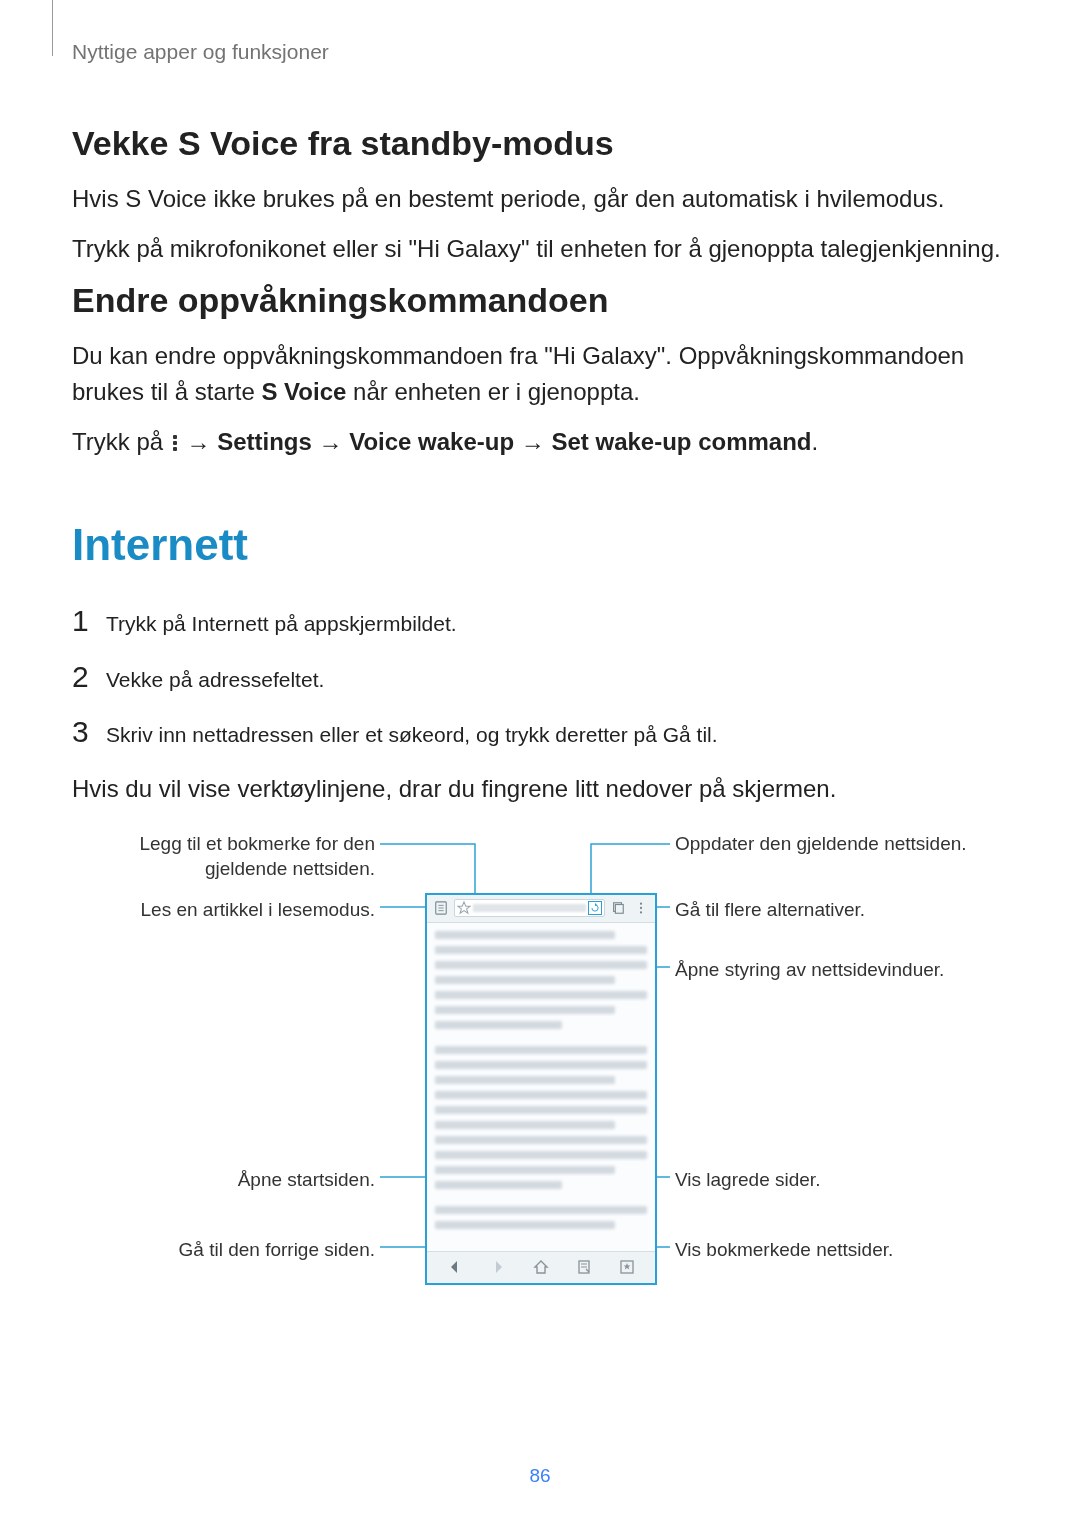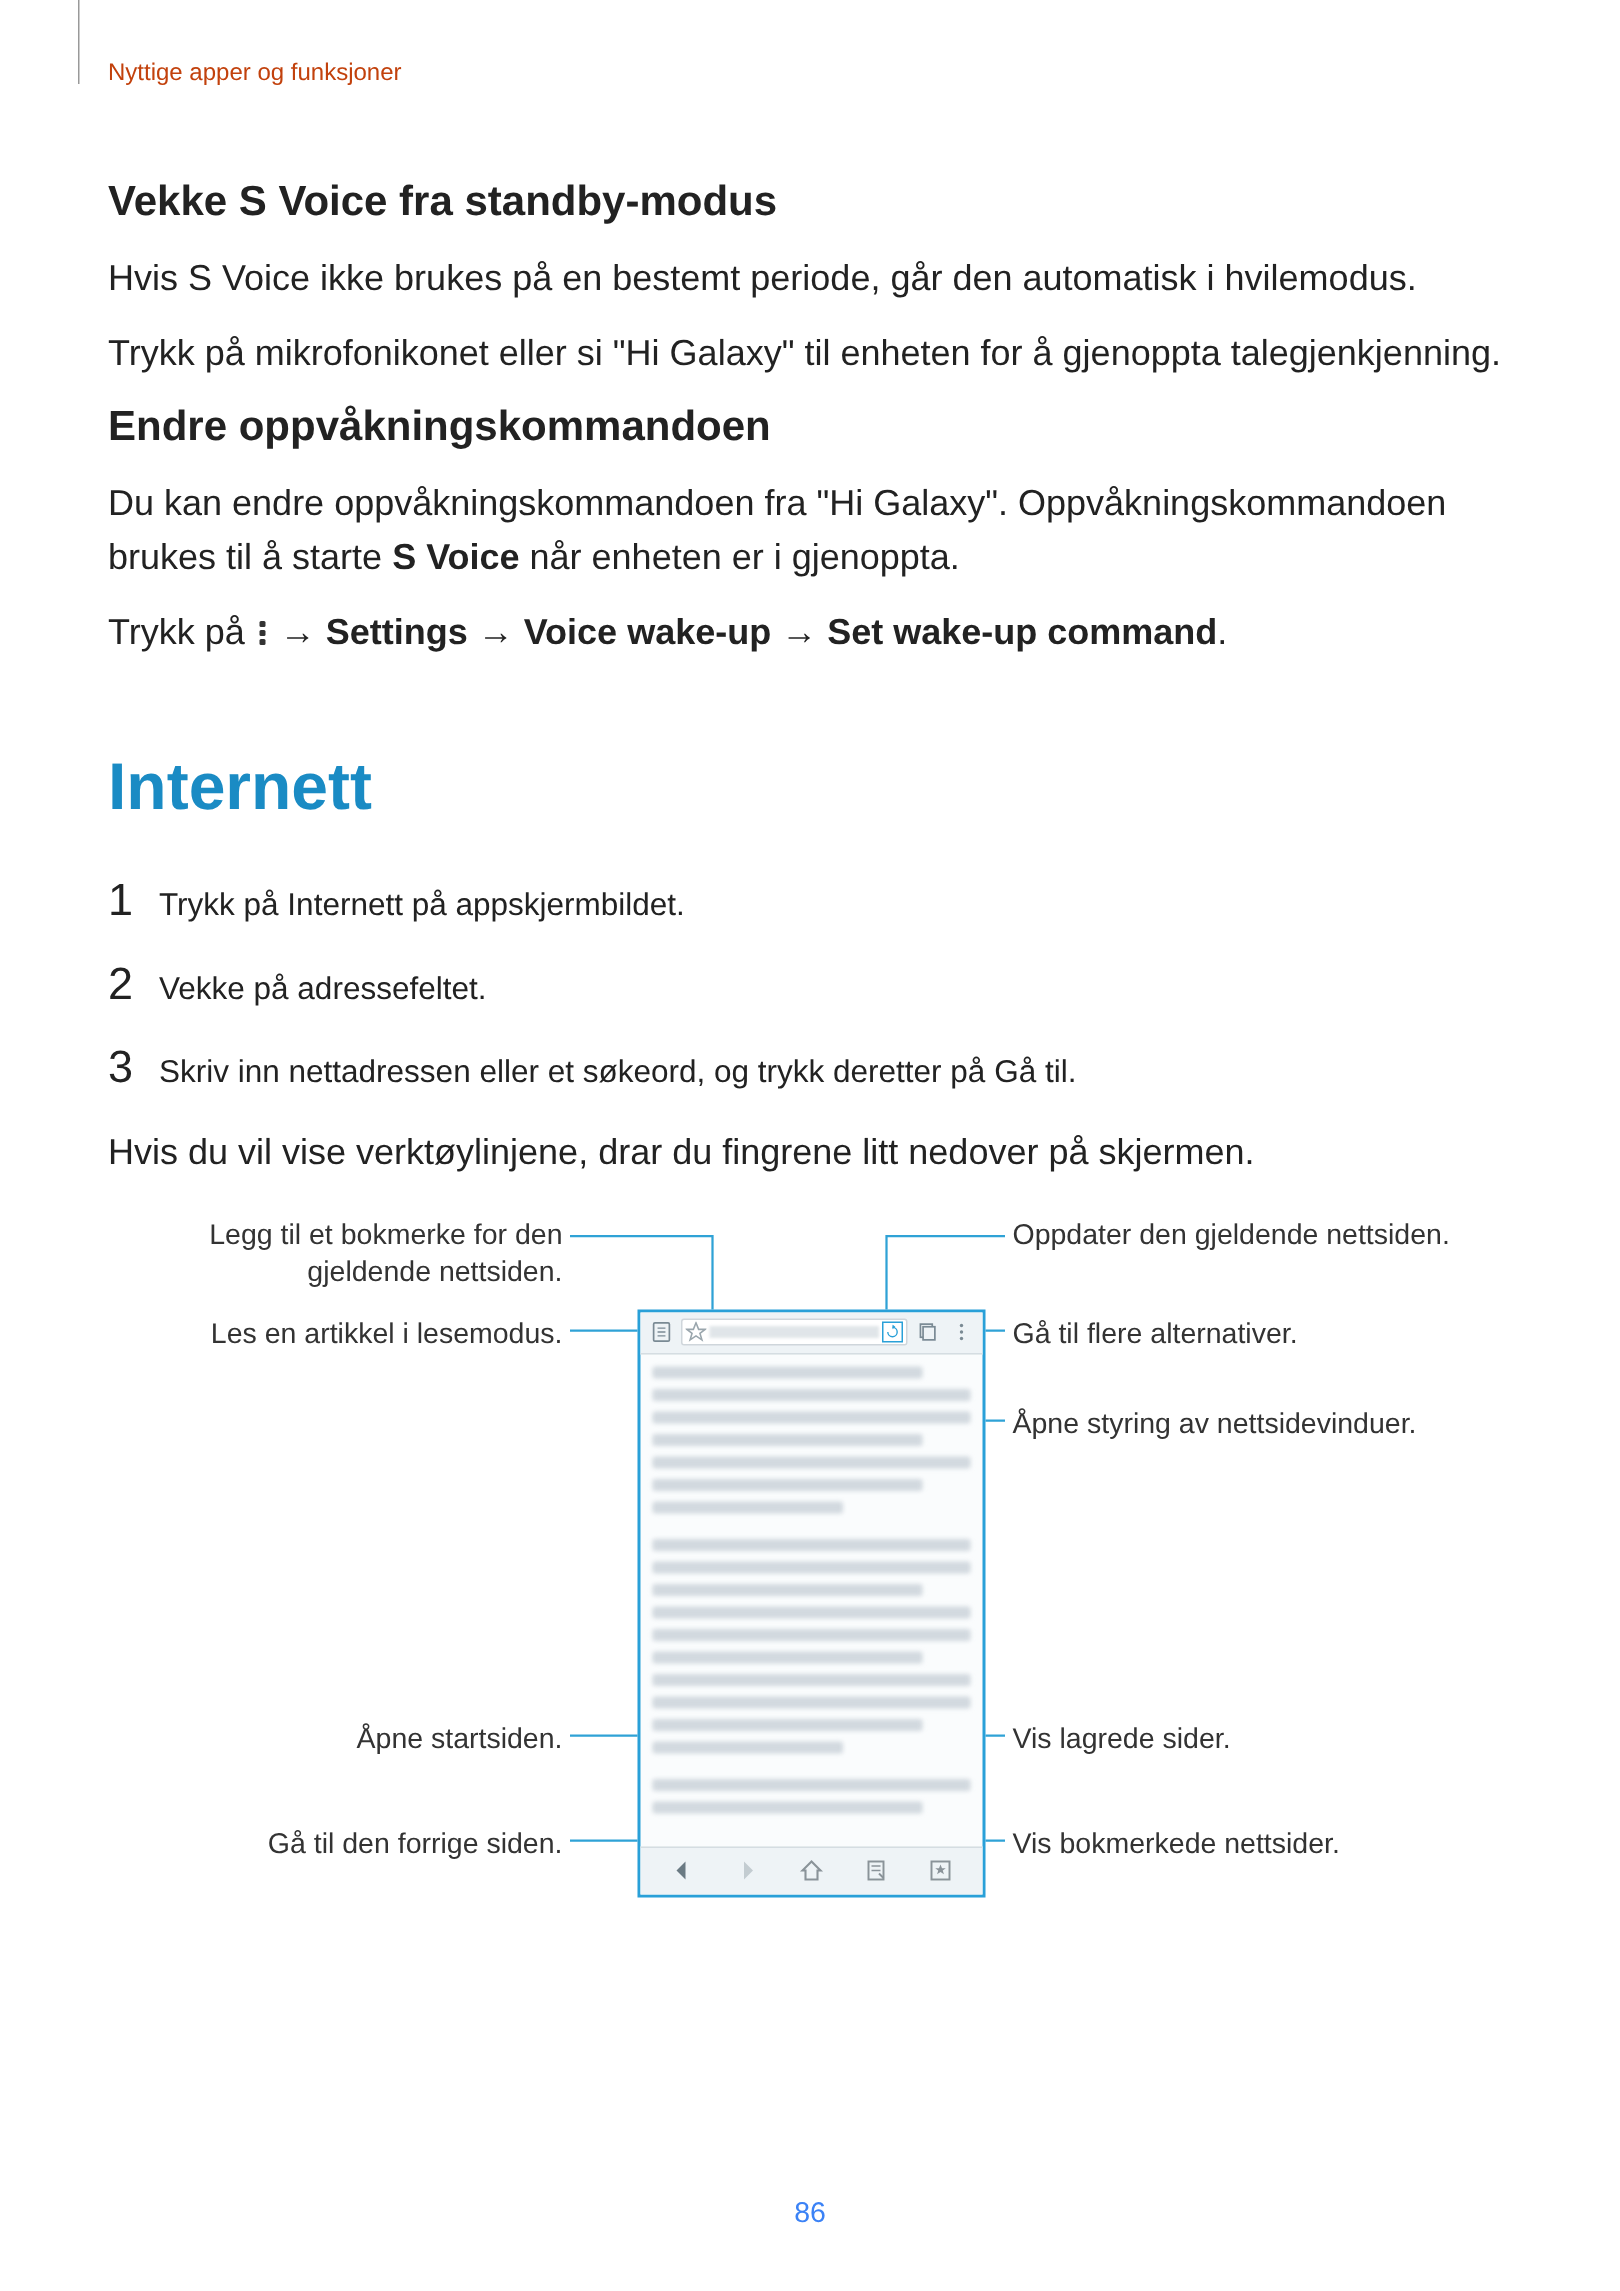--- a/index.html
+++ b/index.html
@@ -16,27 +16,27 @@
     left: 52px;
     top: 0;
     width: 1px;
     height: 56px;
     background: #999;
   }
   .page {
     padding: 40px 72px 0 72px;
   }
   .header-chapter {
-    font-size: 16px;
-    color: #c2410c;
+    font-size: 21px;
+    color: #737373;
     margin-bottom: 60px;
     font-weight: 400;
   }
   .sub-heading {
-    font-size: 28px;
+    font-size: 34px;
     font-weight: 700;
     color: #222;
     margin-bottom: 18px;
   }
   .body-text {
     font-size: 24px;
     line-height: 1.5;
     color: #222;
     margin-bottom: 14px;
   }

